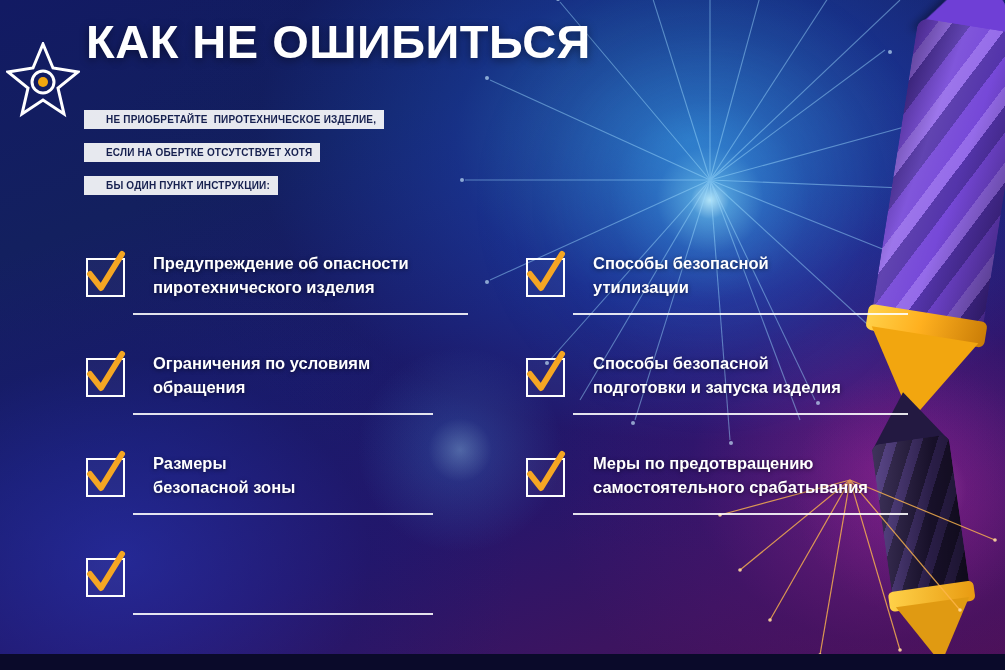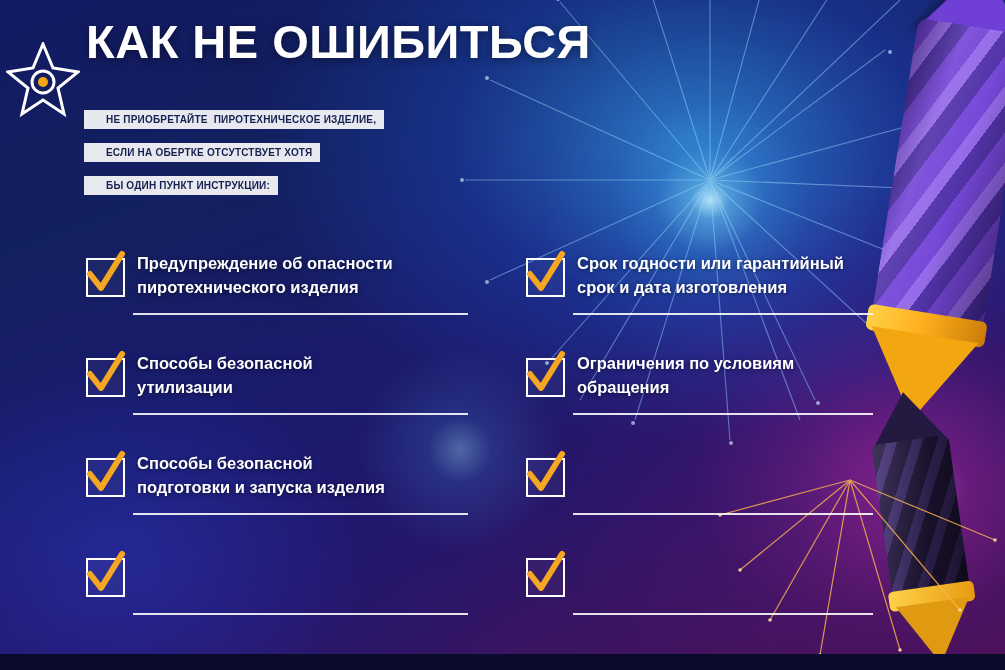--- a/index.html
+++ b/index.html
@@ -183,20 +183,21 @@
     left: 86px; top: 252px;
     width: 860px;
     display: grid;
     grid-template-columns: 440px 420px;
     grid-auto-rows: 100px;
   }
   .item {
     position: relative;
     display: flex;
     align-items: flex-start;
+    gap: 16px;
   }
   .box {
     position: relative;
     width: 35px; height: 35px;
     border: 2px solid #ffffff;
     flex: 0 0 auto;
     margin-top: 6px;
     background: rgba(255,255,255,0.04);
   }
   .box svg { position: absolute; left: -4px; top: -12px; }
@@ -326,30 +327,20 @@
       <div class="box">
         <svg width="44" height="50" viewBox="0 0 44 50">
           <path d="M6 26 L17 40 L38 6" fill="none" stroke="#f5a623" stroke-width="6" stroke-linecap="round" stroke-linejoin="round"></path>
         </svg>
       </div>
       <div class="item-text">Предупреждение об опасности
 пиротехнического изделия</div>
       <div class="rule"></div>
     </div>
 
-    <div class="item col-right">
-      <div class="box">
-        <svg width="44" height="50" viewBox="0 0 44 50">
-          <path d="M6 26 L17 40 L38 6" fill="none" stroke="#f5a623" stroke-width="6" stroke-linecap="round" stroke-linejoin="round"></path>
-        </svg>
-      </div>
-      <div class="item-text">Срок годности или гарантийный
-срок и дата изготовления</div>
-      <div class="rule"></div>
-    </div>
 
     <div class="item col-left">
       <div class="box">
         <svg width="44" height="50" viewBox="0 0 44 50">
           <path d="M6 26 L17 40 L38 6" fill="none" stroke="#f5a623" stroke-width="6" stroke-linecap="round" stroke-linejoin="round"></path>
         </svg>
       </div>
       <div class="item-text">Способы безопасной
 утилизации</div>
       <div class="rule"></div>
@@ -376,29 +367,33 @@
 подготовки и запуска изделия</div>
       <div class="rule"></div>
     </div>
 
     <div class="item col-right">
       <div class="box">
         <svg width="44" height="50" viewBox="0 0 44 50">
           <path d="M6 26 L17 40 L38 6" fill="none" stroke="#f5a623" stroke-width="6" stroke-linecap="round" stroke-linejoin="round"></path>
         </svg>
       </div>
+      <div class="item-text">Размеры
+безопасной зоны</div>
       <div class="rule"></div>
     </div>
 
     <div class="item col-left">
       <div class="box">
         <svg width="44" height="50" viewBox="0 0 44 50">
           <path d="M6 26 L17 40 L38 6" fill="none" stroke="#f5a623" stroke-width="6" stroke-linecap="round" stroke-linejoin="round"></path>
         </svg>
       </div>
+      <div class="item-text">Меры по предотвращению
+самостоятельного срабатывания</div>
       <div class="rule"></div>
     </div>
 
     <div class="item col-right">
       <div class="box">
         <svg width="44" height="50" viewBox="0 0 44 50">
           <path d="M6 26 L17 40 L38 6" fill="none" stroke="#f5a623" stroke-width="6" stroke-linecap="round" stroke-linejoin="round"></path>
         </svg>
       </div>
       <div class="rule"></div>

